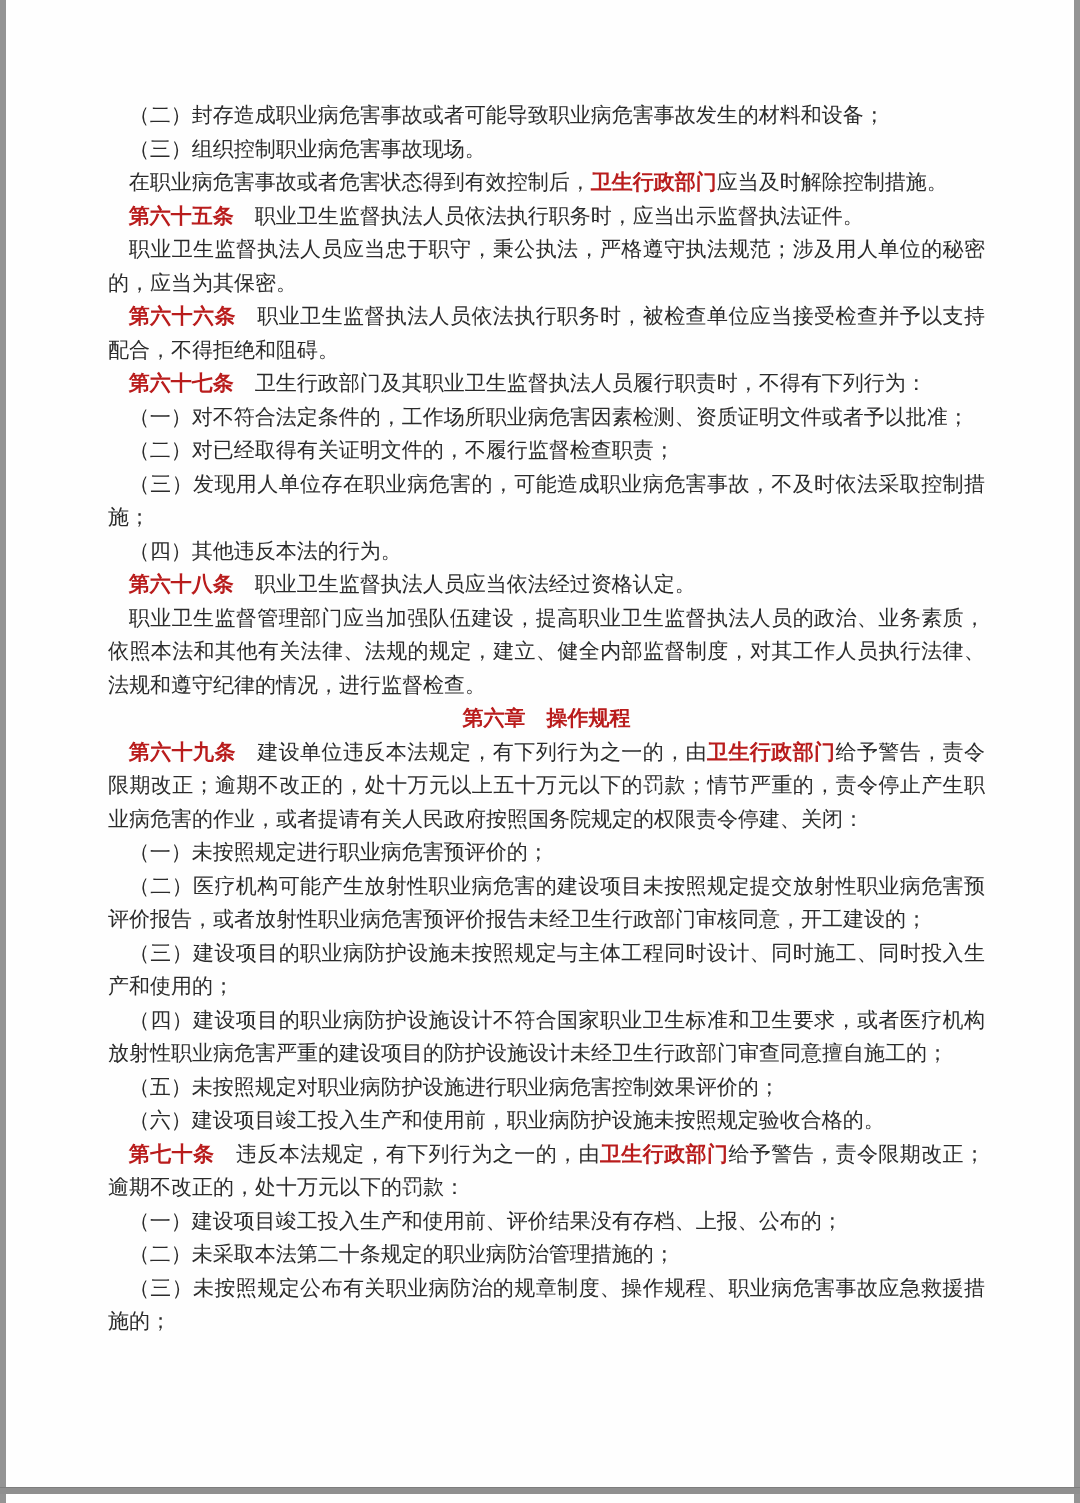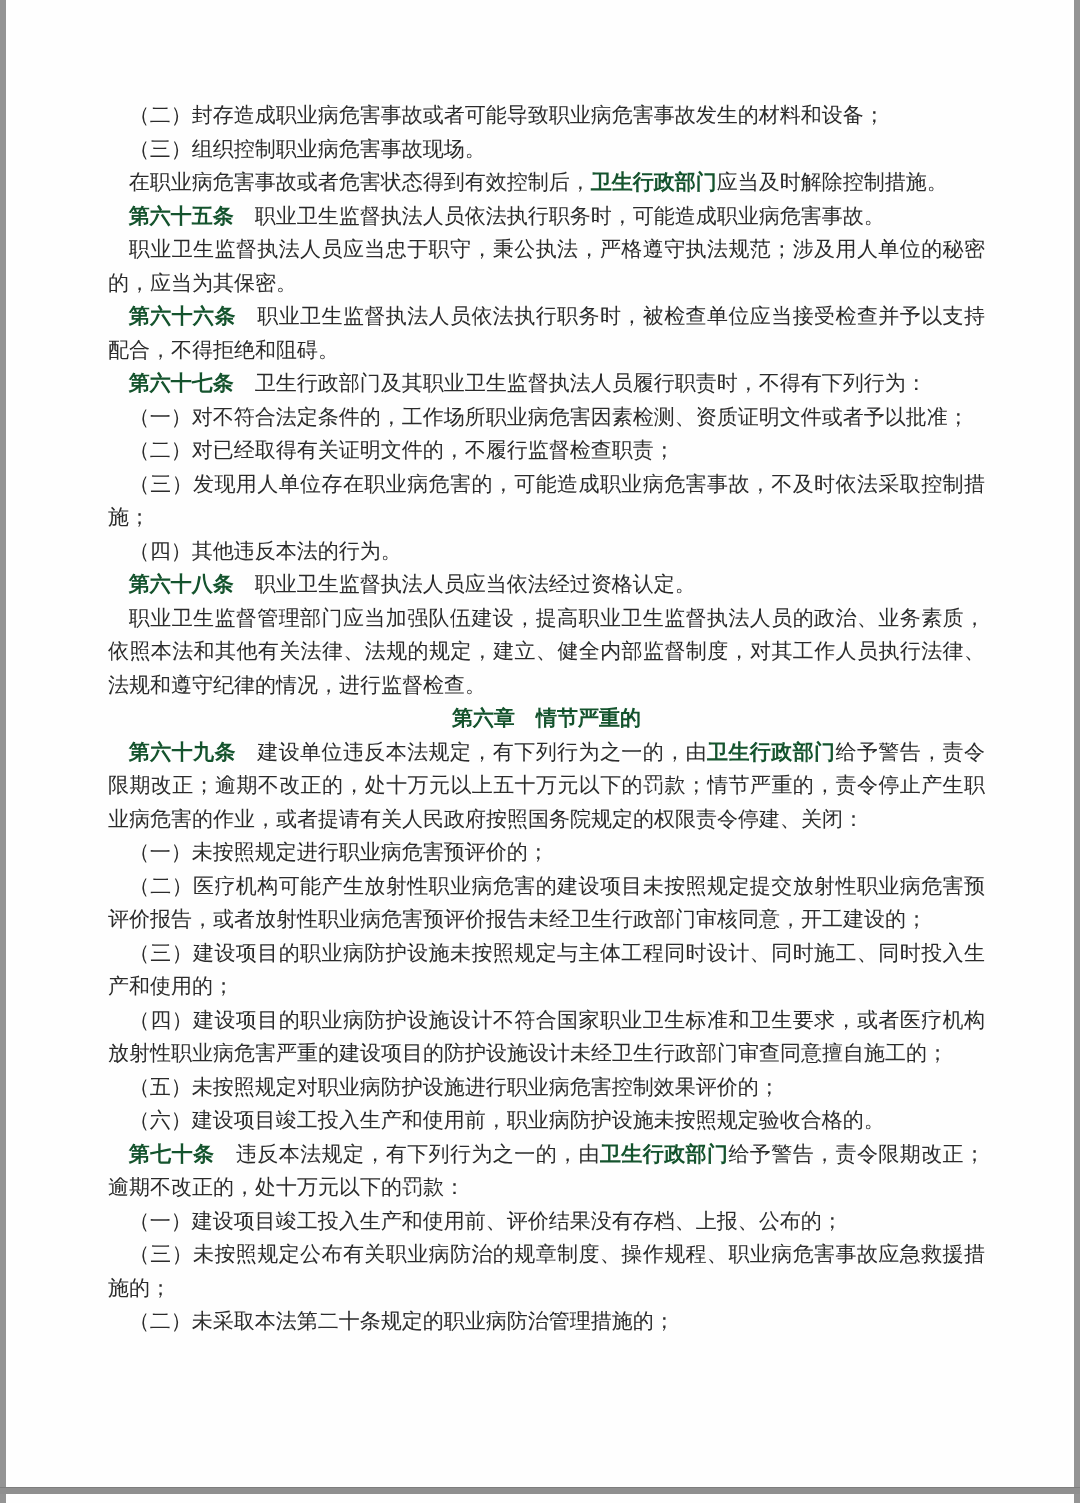--- a/index.html
+++ b/index.html
@@ -75,53 +75,53 @@
   }
   .doc-heading {
     text-indent: 0;
     margin: 0;
     text-align: center;
     font-weight: bold;
     color: #161616;
   }
   .content b {
     font-weight: bold;
-    color: #14532d;
+    color: #b91c1c;
   }
 </style>
 </head>
 <body>
 
 <div class="viewport">
   <div class="page">
     <div class="content" id="doc-content">
         <div class="doc-para"><span>（二）封存造成职业病危害事故或者可能导致职业病危害事故发生的材料和设备；</span></div>
         <div class="doc-para"><span>（三）组织控制职业病危害事故现场。</span></div>
         <div class="doc-para"><span>在职业病危害事故或者危害状态得到有效控制后，</span><b>卫生行政部门</b><span>应当及时解除控制措施。</span></div>
-        <div class="doc-para"><b>第六十五条</b><span>　职业卫生监督执法人员依法执行职务时，可能造成职业病危害事故。</span></div>
+        <div class="doc-para"><b>第六十五条</b><span>　职业卫生监督执法人员依法执行职务时，应当出示监督执法证件。</span></div>
         <div class="doc-para"><span>职业卫生监督执法人员应当忠于职守，秉公执法，严格遵守执法规范；涉及用人单位的秘密的，应当为其保密。</span></div>
         <div class="doc-para"><b>第六十六条</b><span>　职业卫生监督执法人员依法执行职务时，被检查单位应当接受检查并予以支持配合，不得拒绝和阻碍。</span></div>
         <div class="doc-para"><b>第六十七条</b><span>　卫生行政部门及其职业卫生监督执法人员履行职责时，不得有下列行为：</span></div>
         <div class="doc-para"><span>（一）对不符合法定条件的，工作场所职业病危害因素检测、资质证明文件或者予以批准；</span></div>
         <div class="doc-para"><span>（二）对已经取得有关证明文件的，不履行监督检查职责；</span></div>
         <div class="doc-para"><span>（三）发现用人单位存在职业病危害的，可能造成职业病危害事故，不及时依法采取控制措施；</span></div>
         <div class="doc-para"><span>（四）其他违反本法的行为。</span></div>
         <div class="doc-para"><b>第六十八条</b><span>　职业卫生监督执法人员应当依法经过资格认定。</span></div>
         <div class="doc-para"><span>职业卫生监督管理部门应当加强队伍建设，提高职业卫生监督执法人员的政治、业务素质，依照本法和其他有关法律、法规的规定，建立、健全内部监督制度，对其工作人员执行法律、法规和遵守纪律的情况，进行监督检查。</span></div>
-        <div class="doc-heading"><b>第六章　情节严重的</b></div>
+        <div class="doc-heading"><b>第六章　操作规程</b></div>
         <div class="doc-para"><b>第六十九条</b><span>　建设单位违反本法规定，有下列行为之一的，由</span><b>卫生行政部门</b><span>给予警告，责令限期改正；逾期不改正的，处十万元以上五十万元以下的罚款；情节严重的，责令停止产生职业病危害的作业，或者提请有关人民政府按照国务院规定的权限责令停建、关闭：</span></div>
         <div class="doc-para"><span>（一）未按照规定进行职业病危害预评价的；</span></div>
         <div class="doc-para"><span>（二）医疗机构可能产生放射性职业病危害的建设项目未按照规定提交放射性职业病危害预评价报告，或者放射性职业病危害预评价报告未经卫生行政部门审核同意，开工建设的；</span></div>
         <div class="doc-para"><span>（三）建设项目的职业病防护设施未按照规定与主体工程同时设计、同时施工、同时投入生产和使用的；</span></div>
         <div class="doc-para"><span>（四）建设项目的职业病防护设施设计不符合国家职业卫生标准和卫生要求，或者医疗机构放射性职业病危害严重的建设项目的防护设施设计未经卫生行政部门审查同意擅自施工的；</span></div>
         <div class="doc-para"><span>（五）未按照规定对职业病防护设施进行职业病危害控制效果评价的；</span></div>
         <div class="doc-para"><span>（六）建设项目竣工投入生产和使用前，职业病防护设施未按照规定验收合格的。</span></div>
         <div class="doc-para"><b>第七十条</b><span>　违反本法规定，有下列行为之一的，由</span><b>卫生行政部门</b><span>给予警告，责令限期改正；逾期不改正的，处十万元以下的罚款：</span></div>
         <div class="doc-para"><span>（一）建设项目竣工投入生产和使用前、评价结果没有存档、上报、公布的；</span></div>
+        <div class="doc-para"><span>（二）未采取本法第二十条规定的职业病防治管理措施的；</span></div>
         <div class="doc-para"><span>（三）未按照规定公布有关职业病防治的规章制度、操作规程、职业病危害事故应急救援措施的；</span></div>
-        <div class="doc-para"><span>（二）未采取本法第二十条规定的职业病防治管理措施的；</span></div>
       </div>
   </div>
   <div class="edge-left"></div>
   <div class="edge-right"></div>
   <div class="page-divider"></div>
   <div class="next-page"></div>
 </div>
 
 </body></html>

